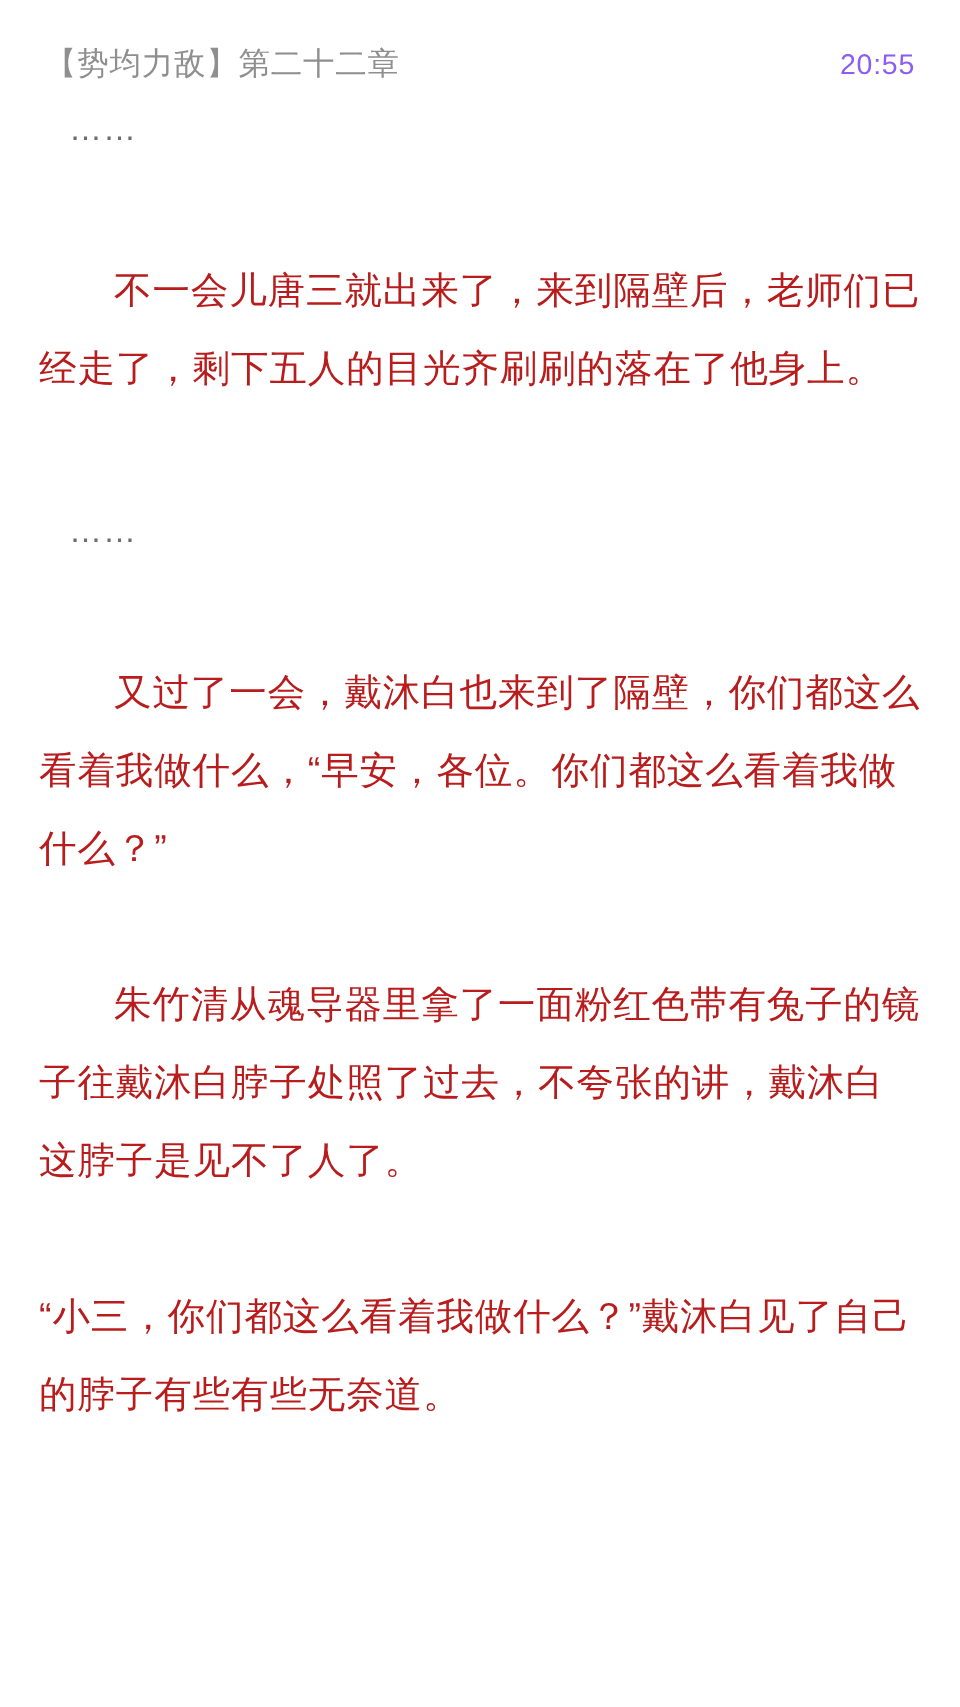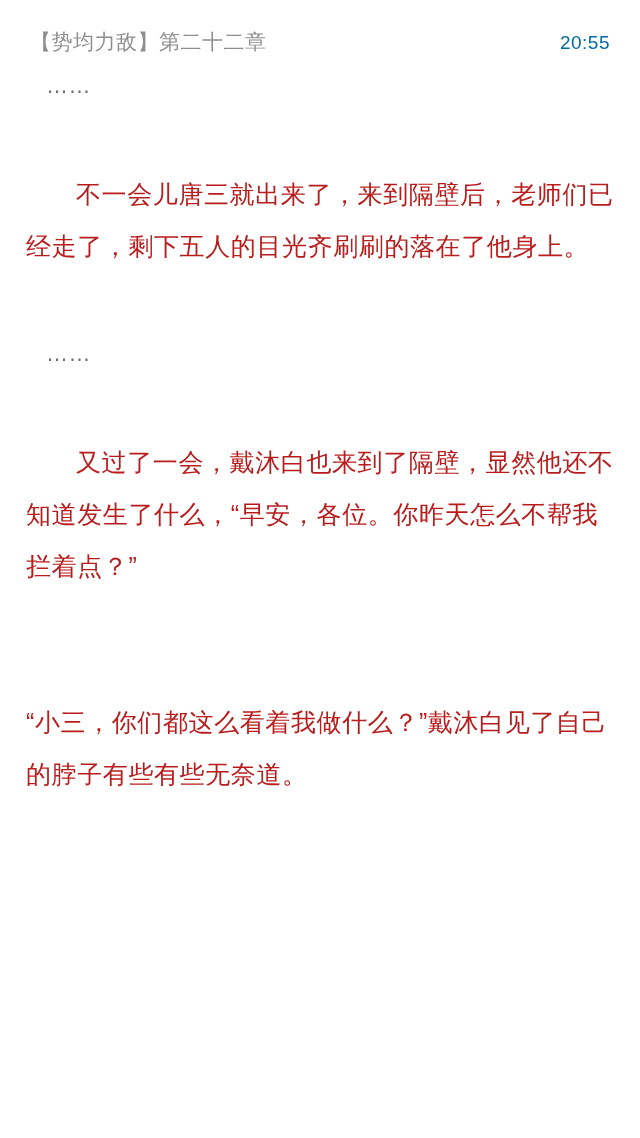--- a/index.html
+++ b/index.html
@@ -30,21 +30,21 @@
     box-sizing: border-box;
   }
   .header-title {
     font-size: 21px;
     color: #8f8f8f;
     letter-spacing: 0.5px;
     white-space: nowrap;
   }
   .header-time {
     font-size: 19px;
-    color: #0369a1;
+    color: #8b5cf6;
     letter-spacing: 0.5px;
     white-space: nowrap;
   }
   .content {
     padding: 10px 26px 0 26px;
     box-sizing: border-box;
   }
   .para {
     font-size: 25px;
     line-height: 52px;
@@ -82,23 +82,24 @@
     <div class="gap-lg"></div>
 
     <p class="para indent">不一会儿唐三就出来了，来到隔壁后，老师们已经走了，剩下五人的目光齐刷刷的落在了他身上。</p>
 
     <div class="gap-lg"></div>
 
     <p class="para ellipsis">……</p>
 
     <div class="gap-lg"></div>
 
-    <p class="para indent">又过了一会，戴沐白也来到了隔壁，显然他还不知道发生了什么，“早安，各位。你昨天怎么不帮我拦着点？”</p>
+    <p class="para indent">又过了一会，戴沐白也来到了隔壁，你们都这么看着我做什么，“早安，各位。你们都这么看着我做什么？”</p>
 
     <div class="gap-md"></div>
 
+    <p class="para indent">朱竹清从魂导器里拿了一面粉红色带有兔子的镜子往戴沐白脖子处照了过去，不夸张的讲，戴沐白这脖子是见不了人了。</p>
 
     <div class="gap-md"></div>
 
     <p class="para">“小三，你们都这么看着我做什么？”戴沐白见了自己的脖子有些有些无奈道。</p>
 
   </div>
 </div>
 
 </body></html>

